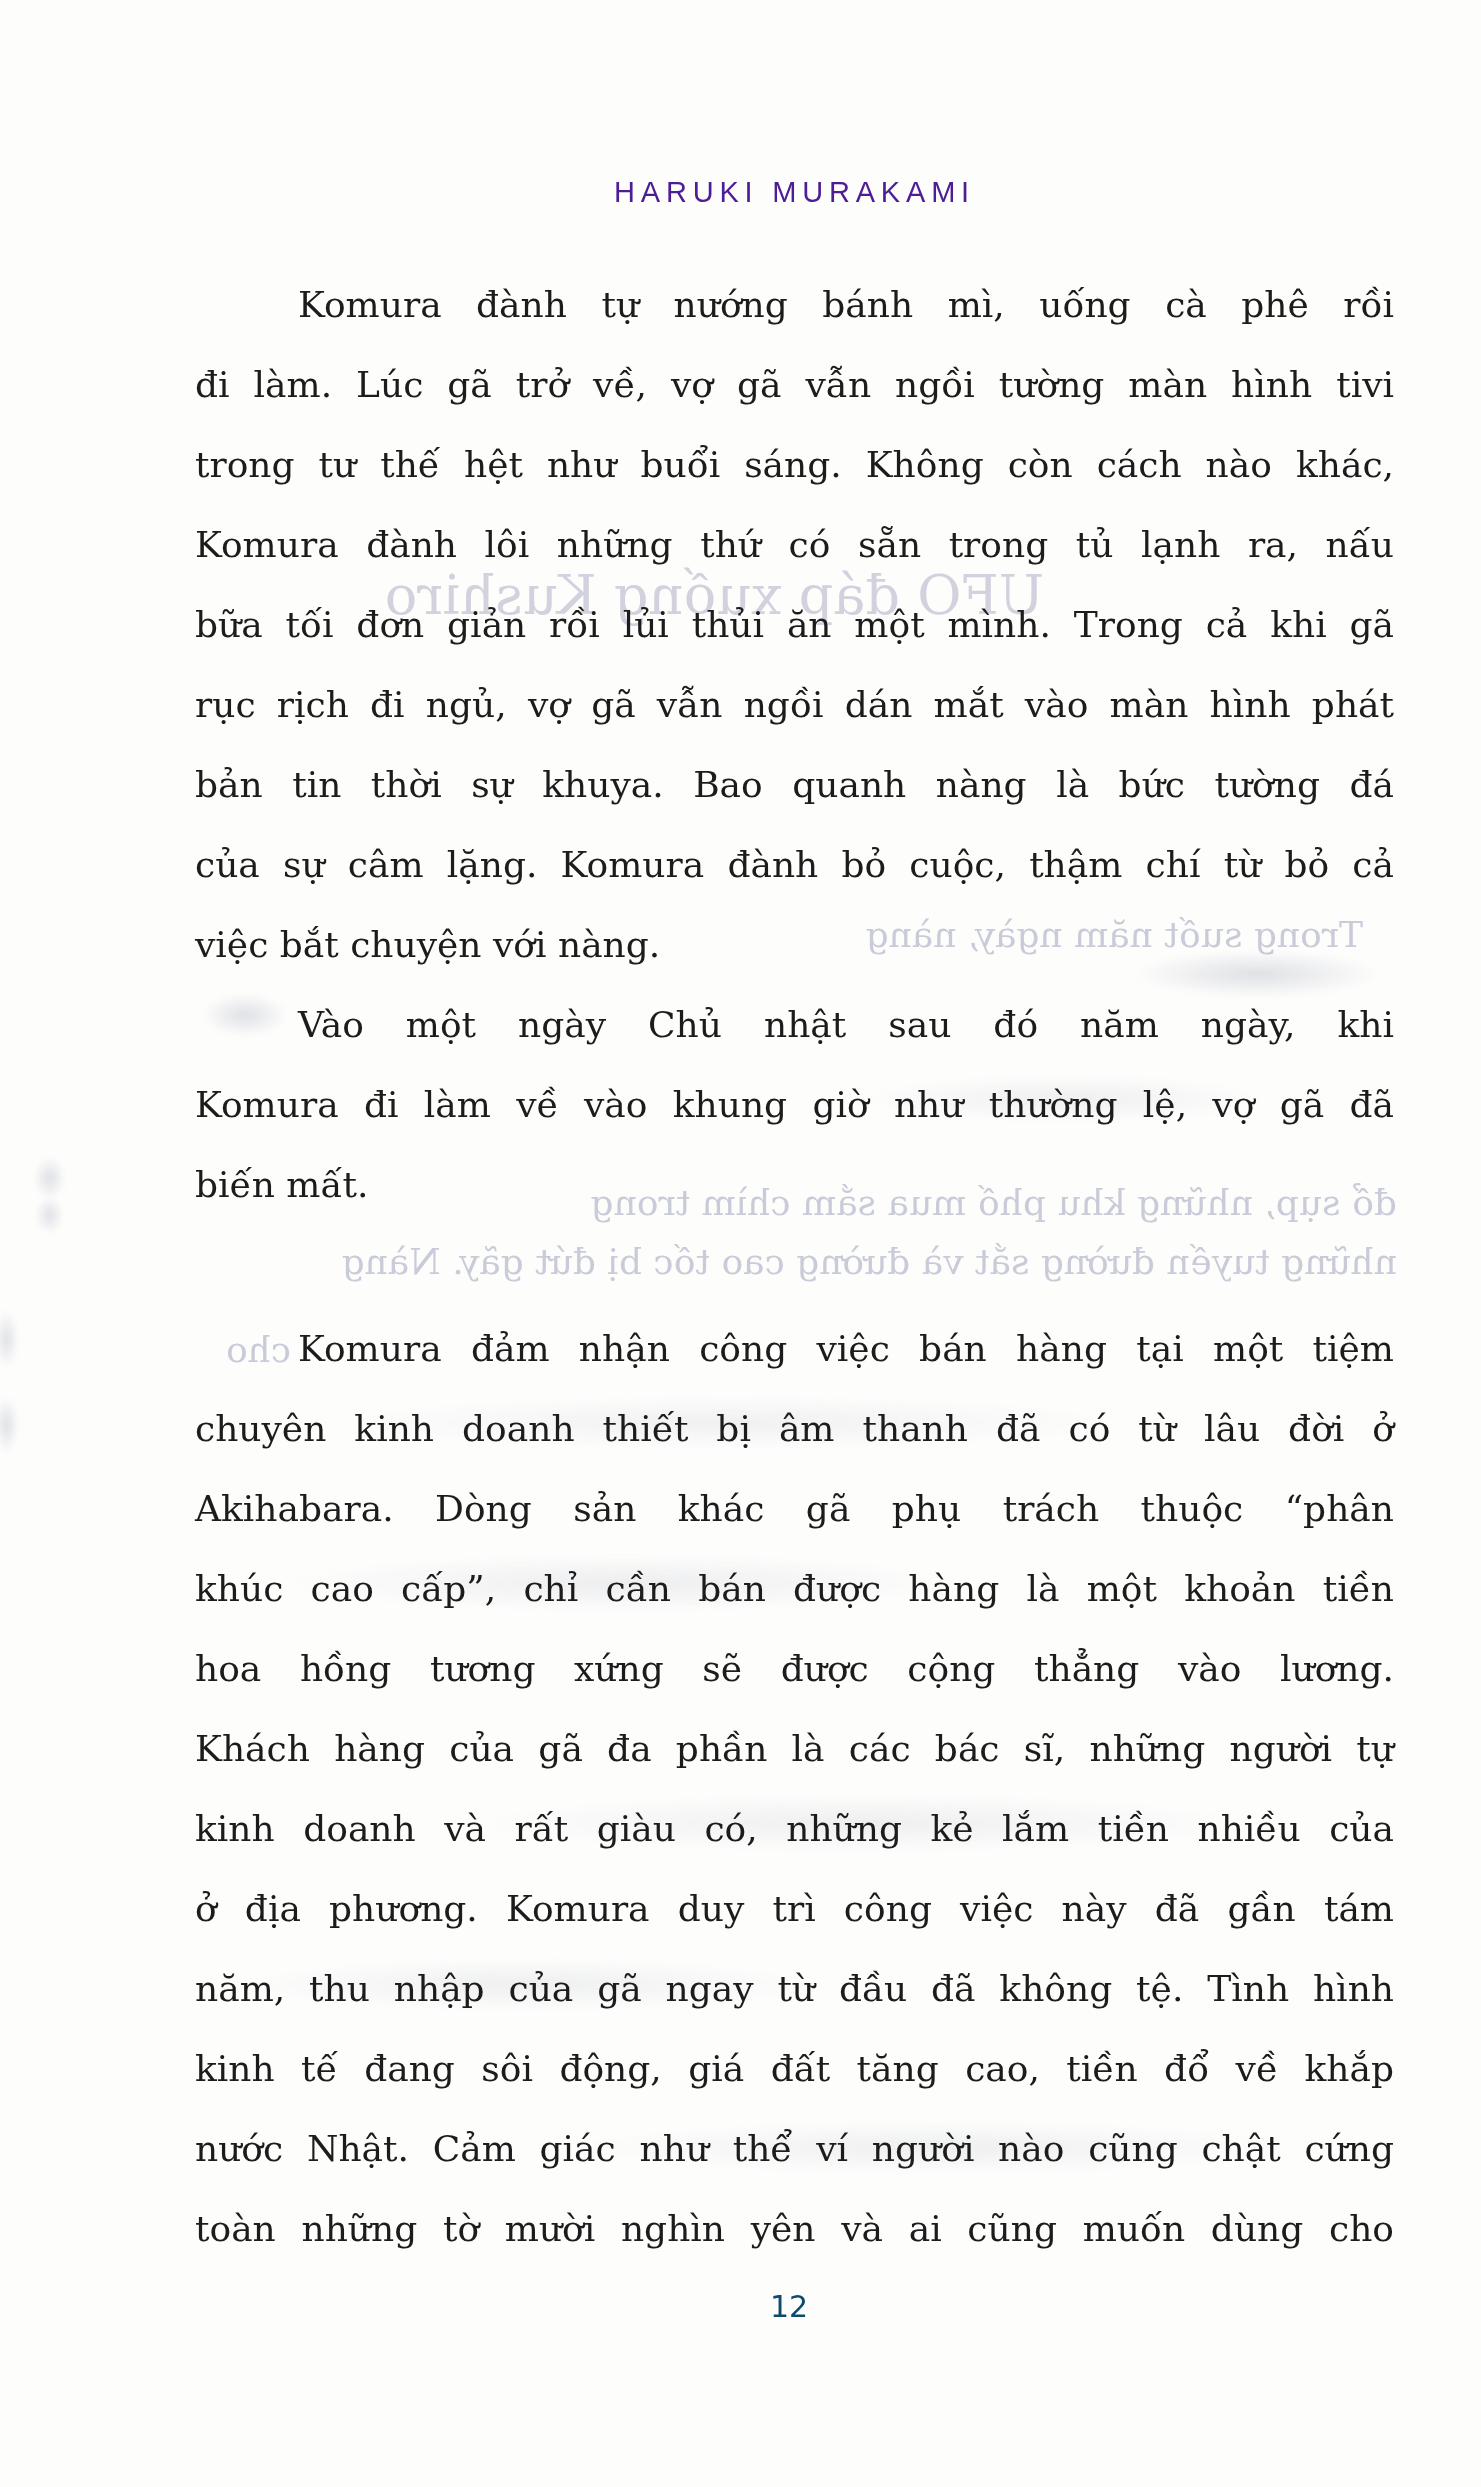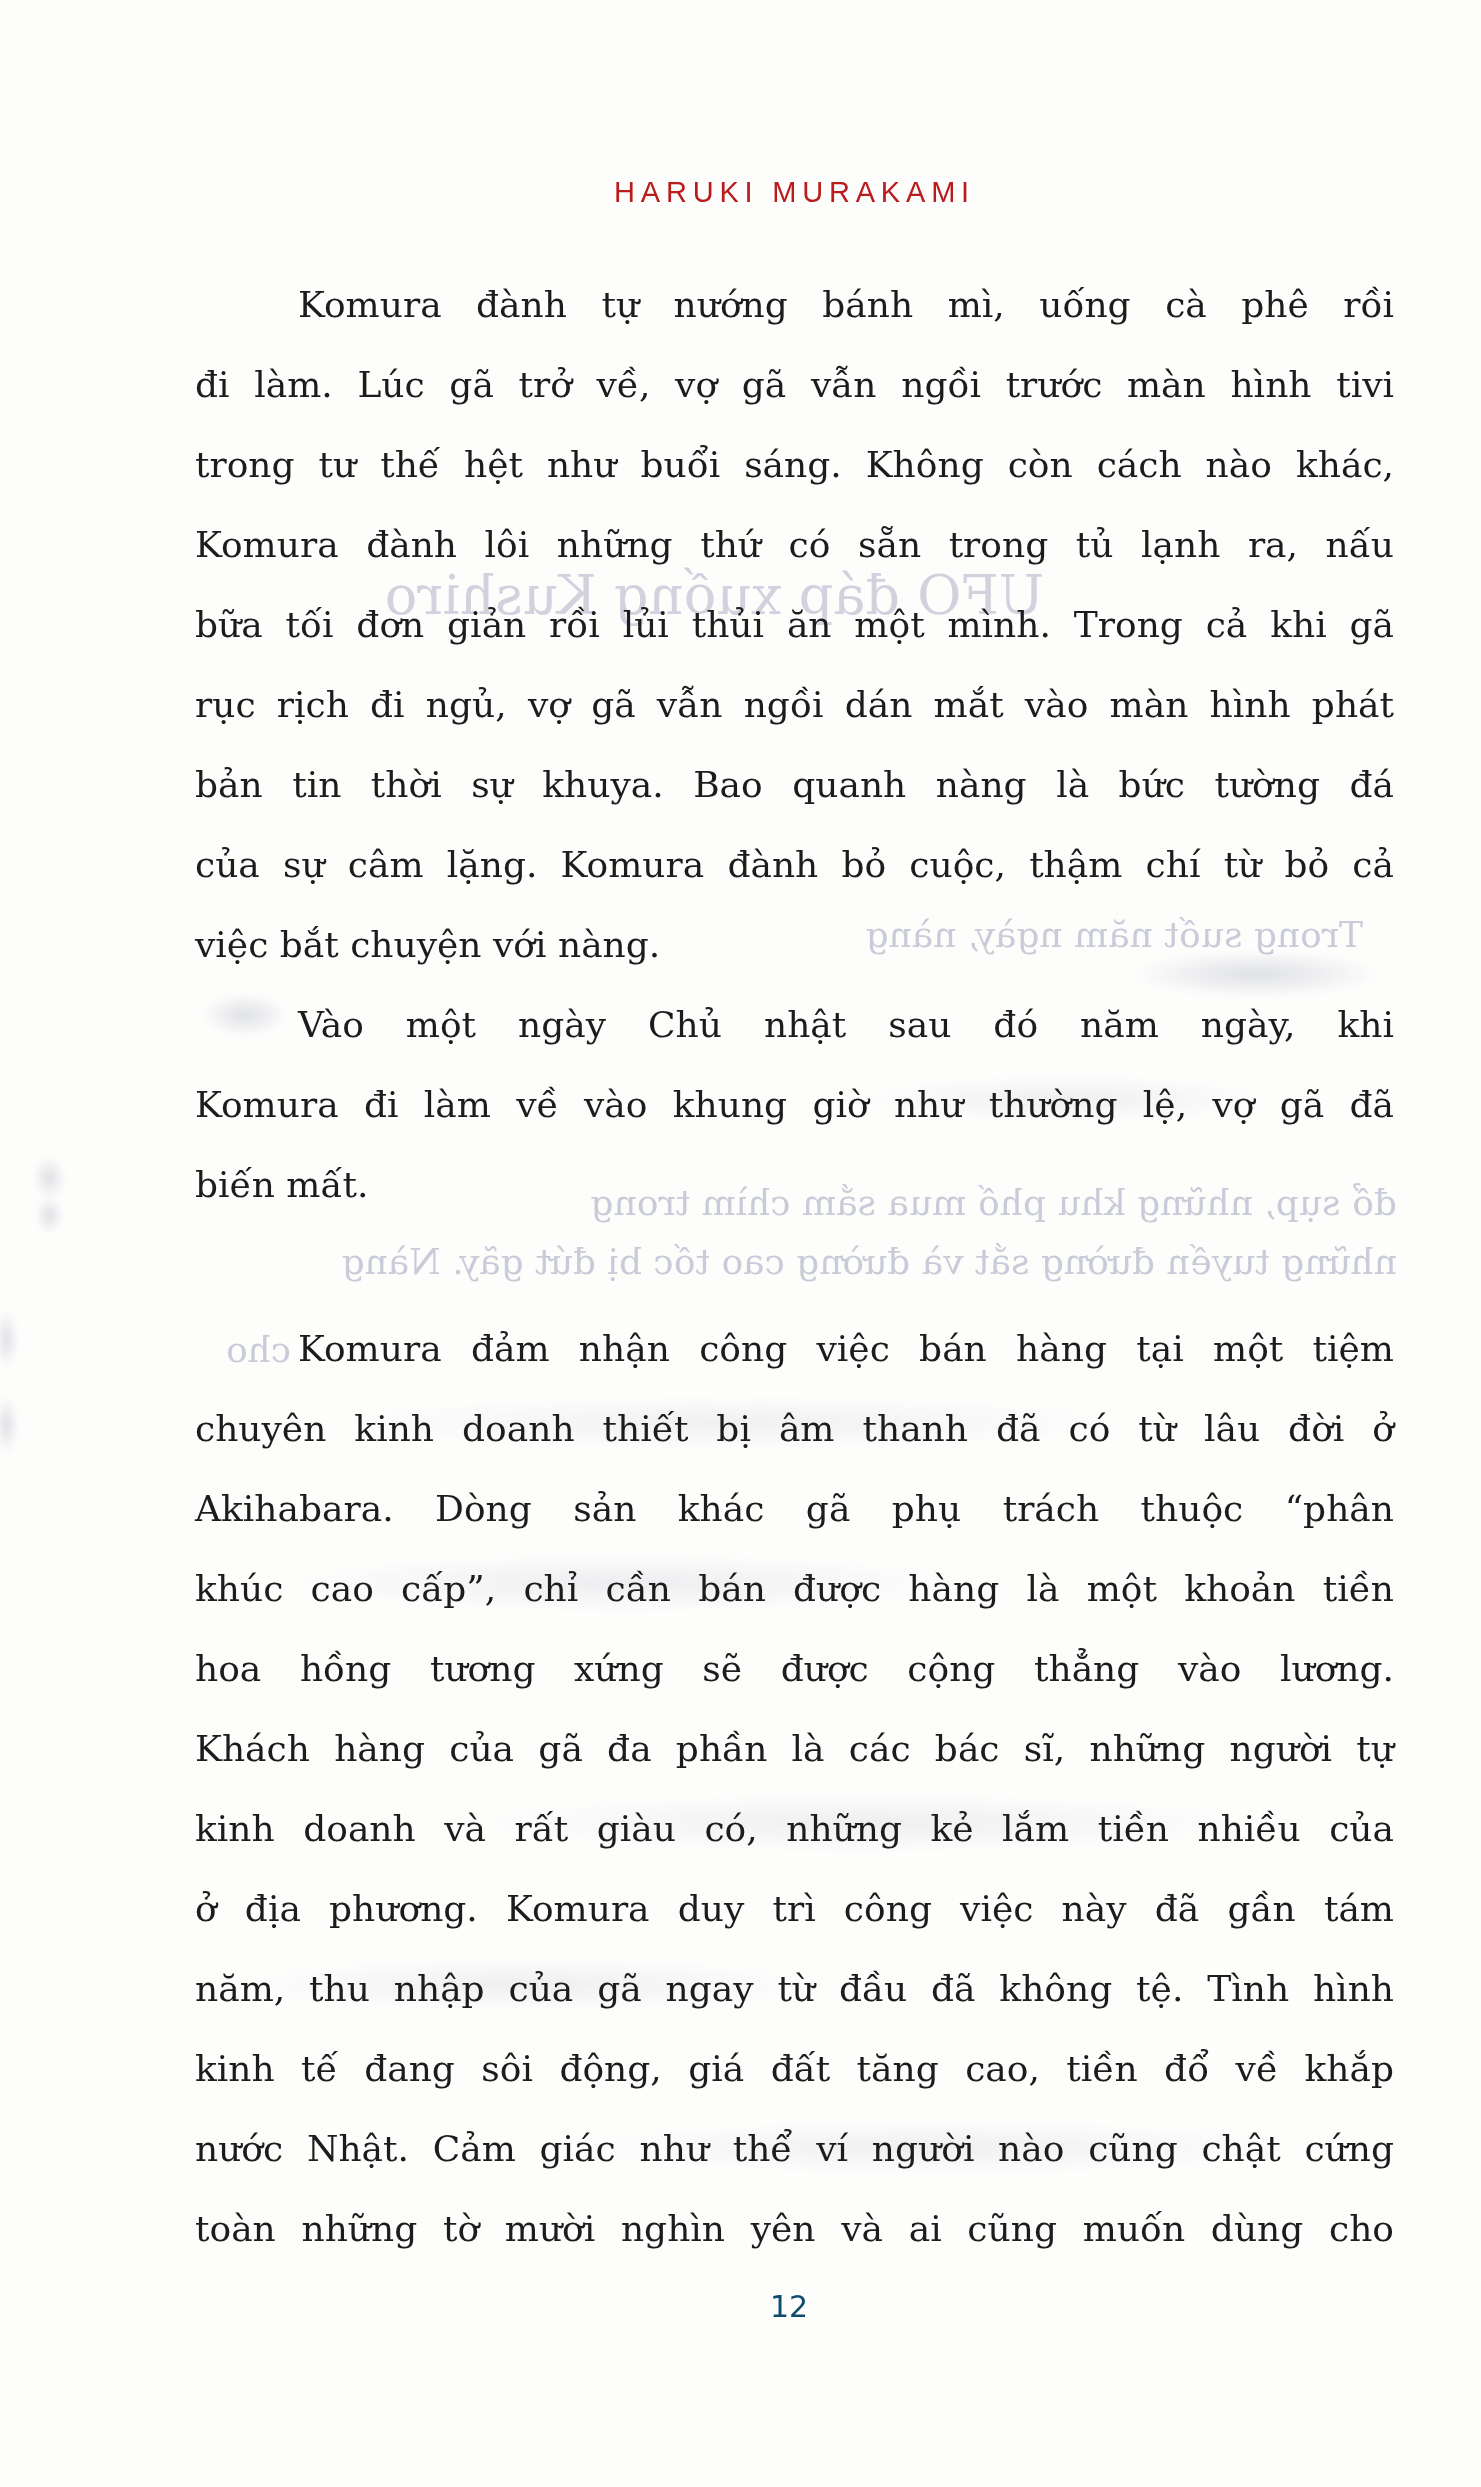--- a/index.html
+++ b/index.html
@@ -21,21 +21,21 @@
   #running-header {
     position: absolute;
     top: 176px;
     left: 195px;
     width: 1199px;
     text-align: center;
     font-family: "Liberation Sans", "DejaVu Sans", sans-serif;
     font-size: 29px;
     font-weight: 500;
     letter-spacing: 5.8px;
-    color: #b91c1c;
+    color: #4c1d95;
     z-index: 3;
   }
 
   
   #body-text {
     position: absolute;
     top: 265px;
     left: 195px;
     width: 1199px;
     font-size: 36px;
@@ -132,21 +132,21 @@
   <div class="blob b9"></div>
   <div class="blob b10"></div>
   <div class="blob b11"></div>
   <div class="blob b12"></div>
 
   <div id="running-header">HARUKI MURAKAMI</div>
 
   <div id="body-text">
       <div class="paragraph">
         <div class="line indent">Komura đành tự nướng bánh mì, uống cà phê rồi</div>
-        <div class="line">đi làm. Lúc gã trở về, vợ gã vẫn ngồi trước màn hình tivi</div>
+        <div class="line">đi làm. Lúc gã trở về, vợ gã vẫn ngồi tường màn hình tivi</div>
         <div class="line">trong tư thế hệt như buổi sáng. Không còn cách nào khác,</div>
         <div class="line">Komura đành lôi những thứ có sẵn trong tủ lạnh ra, nấu</div>
         <div class="line">bữa tối đơn giản rồi lủi thủi ăn một mình. Trong cả khi gã</div>
         <div class="line">rục rịch đi ngủ, vợ gã vẫn ngồi dán mắt vào màn hình phát</div>
         <div class="line">bản tin thời sự khuya. Bao quanh nàng là bức tường đá</div>
         <div class="line">của sự câm lặng. Komura đành bỏ cuộc, thậm chí từ bỏ cả</div>
         <div class="line end">việc bắt chuyện với nàng.</div>
       </div>
       <div class="paragraph">
         <div class="line indent">Vào một ngày Chủ nhật sau đó năm ngày, khi</div>

